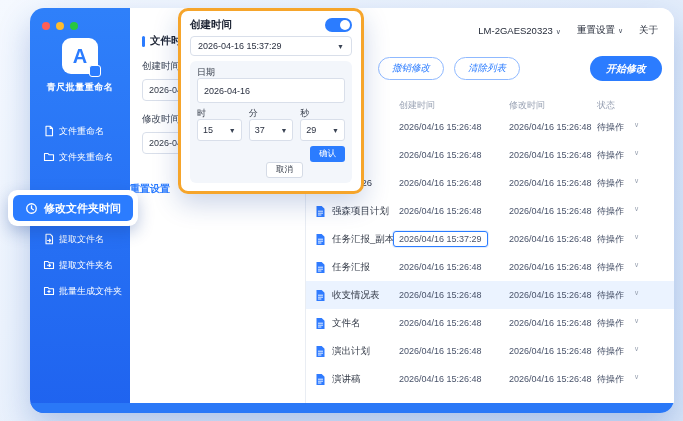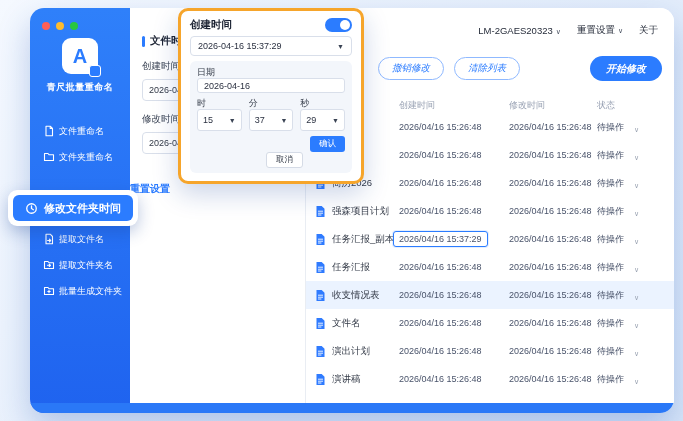--- a/index.html
+++ b/index.html
@@ -58,39 +58,39 @@
   .thead,.trow { display:grid; grid-template-columns:85px 110px 88px 1fr;
     align-items:center; padding:0 12px 0 8px; }
   .thead { height:16px; margin-top:16px; font-size:9px; color:#98a1b3; }
   .trow { height:28px; font-size:9px; color:#49536a; }
   .trow.hl { background:#ebf3ff; }
   .name { display:flex; align-items:center; gap:5px; font-size:9.5px; color:#333a47;
     white-space:nowrap; overflow:hidden; }
   .file-ic { width:13px; height:13px; flex:none; }
   .cell-box { display:inline-block; border:1px solid #2b7cff; border-radius:3px;
     padding:2px 5px; margin-left:-6px; background:#fff; box-shadow:0 0 0 1px rgba(43,124,255,.12); }
-  .status { display:flex; align-items:flex-end; gap:10px; }
+  .status { display:flex; align-items:flex-start; gap:10px; }
   .chev2 { font-size:7px; color:#9aa3b2; }
   
   .footer { position:absolute; left:0; right:0; bottom:0; height:10px; background:#2a78f7; }
   
   .popup { position:absolute; left:148px; top:0; width:186px; background:#fff;
     border:3px solid #f6a52b; border-radius:10px; padding:6px 9px 8px; z-index:50;
     box-shadow:0 10px 26px rgba(25,65,150,.22); }
   .pp-head { display:flex; justify-content:space-between; align-items:center; height:15px; margin-bottom:4px; }
   .pp-title { font-size:10.5px; font-weight:bold; color:#1b2232; }
   .toggle { width:27px; height:14px; border-radius:8px; background:#2b7cff; position:relative; }
   .toggle::after { content:''; position:absolute; right:2px; top:2px; width:10px; height:10px;
     border-radius:50%; background:#fff; }
   .pp-select { height:20px; border:1px solid #d9dfea; border-radius:4px; display:flex;
     align-items:center; justify-content:space-between; padding:0 7px; font-size:9px; margin-bottom:5px; }
   .caret { font-size:7px; color:#3a4354; }
   .pp-gray { background:#f3f6fb; border-radius:6px; padding:5px 7px; }
   .pp-label { font-size:9px; color:#333a47; height:10px; margin-bottom:2px; }
-  .pp-input { height:15px; background:#fff; border:1px solid #d9dfea; border-radius:3px;
+  .pp-input { height:25px; background:#fff; border:1px solid #d9dfea; border-radius:3px;
     display:flex; align-items:center; padding:4px 6px; font-size:9px; margin-bottom:4px; }
   .time-row { display:flex; gap:7px; margin-bottom:5px; }
   .time-col { flex:1; }
   .mini-select { height:22px; background:#fff; border:1px solid #d9dfea; border-radius:3px;
     display:flex; align-items:center; justify-content:space-between; padding:0 5px; font-size:9px; }
   .pp-btns { display:flex; justify-content:flex-end; gap:7px; }
   .btn-cancel { height:16px; padding:0 9px; background:#fff; border:1px solid #d5dbe6;
     border-radius:3px; font-size:8.5px; color:#333a47; display:flex; align-items:center;margin-top:16px; }
   .btn-ok { height:16px; padding:0 9px; background:#2b7cff; border-radius:3px;
     font-size:8.5px; color:#fff; display:flex; align-items:center; }

